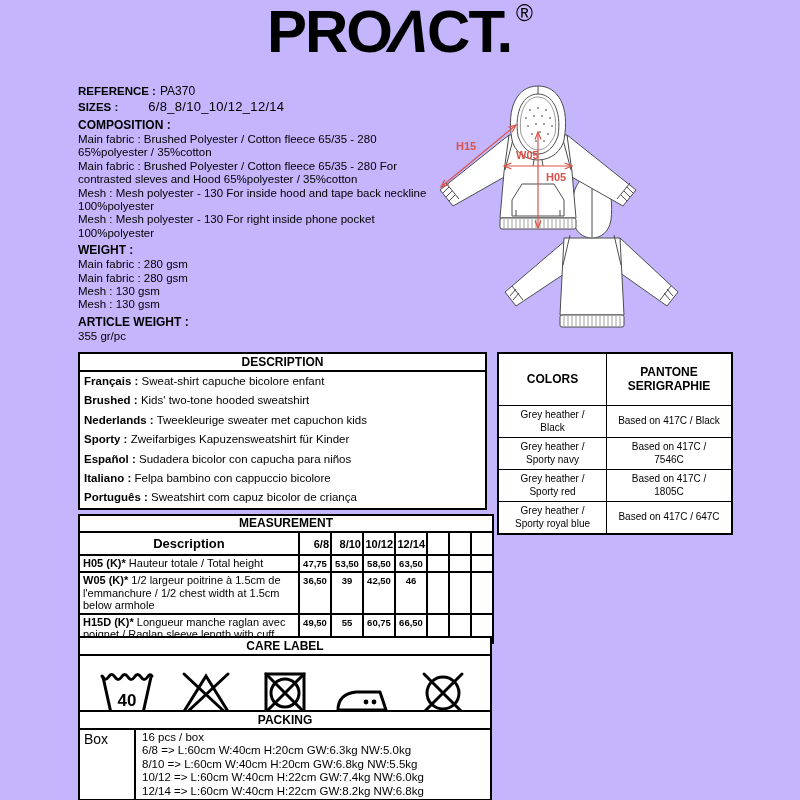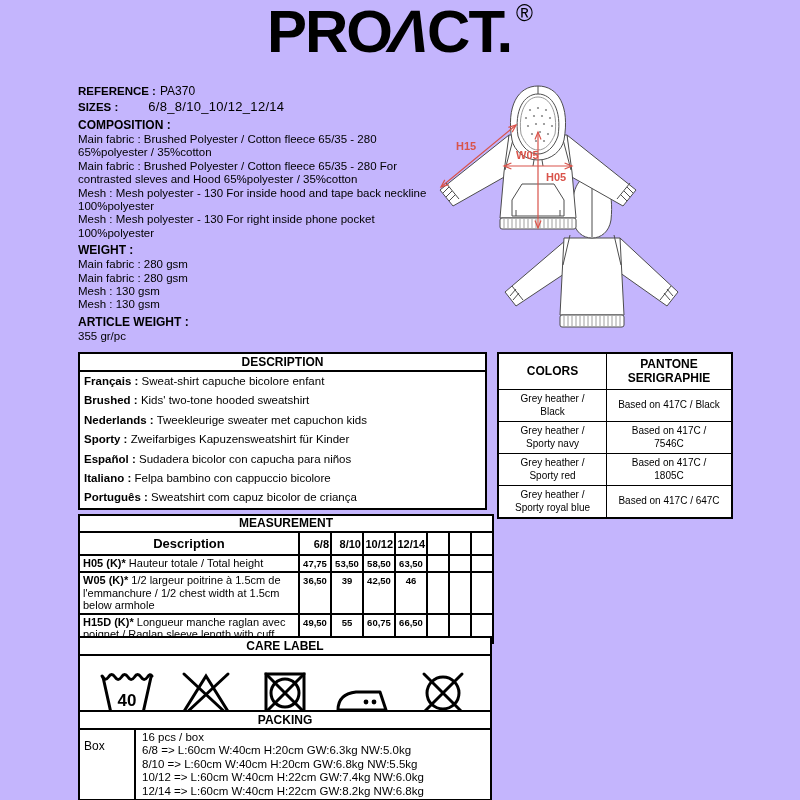--- a/index.html
+++ b/index.html
@@ -26,21 +26,21 @@
 
   
   .desc-table{position:absolute;left:78px;top:352px;width:405px;border:2px solid #000;background:#fff;}
   .desc-row{height:19.4px;line-height:19.4px;padding-left:4px;font-size:11.5px;white-space:nowrap;overflow:hidden;}
   .desc-row .dlbl{font-weight:bold;}
 
   
   .colors-table{position:absolute;left:497px;top:352px;border-collapse:collapse;background:#fff;
                 border:2px solid #000;}
   .colors-table th,.colors-table td{border:1.5px solid #000;text-align:center;vertical-align:middle;}
-  .colors-table th{font-size:12px;font-weight:bold;line-height:13.5px;padding:4px 2px;}
+  .colors-table th{font-size:12px;font-weight:bold;line-height:13.5px;padding:12px 2px;}
   .colors-table td{font-size:10px;line-height:12.5px;padding:3px 10px;margin-left:11px;}
   .col-c1{width:103px;}
   .col-c2{width:120px;}
 
   
   .meas-table{position:absolute;left:78px;top:514px;width:414px;border-collapse:collapse;table-layout:fixed;
               background:#fff;}
   .meas-table td,.meas-table th{border:2px solid #000;overflow:hidden;}
   .meas-title{font-weight:bold;font-size:12px;text-align:center;height:15px;line-height:15px;padding:0;}
   .meas-desc-h{font-weight:bold;font-size:13px;text-align:center;height:19px;}
@@ -51,21 +51,21 @@
   .r1{height:17px;} .r2{height:38px;} .r3{height:26px;}
 
   
   .care{position:absolute;left:78px;top:636px;width:410px;border:2px solid #000;background:#fff;}
   .care-icons{display:flex;justify-content:space-between;align-items:center;padding:11px 16px;height:52px;}
   .care-icons svg{display:block;}
 
   
   .pack{position:absolute;left:78px;top:710px;width:410px;border:2px solid #000;background:#fff;}
   .pack-body{display:flex;min-height:68px;}
-  .pack-box{width:46px;border-right:2px solid #000;padding:9px 4px;font-size:12px;}
+  .pack-box{width:46px;border-right:2px solid #000;padding:1px 4px;font-size:14px;}
   .pack-lines{flex:1;padding:1px 6px;font-size:11.5px;line-height:13.4px;}
 
   
   .diagram{position:absolute;left:420px;top:80px;}
   .dim-label{font-family:"Liberation Sans",sans-serif;font-size:11px;font-weight:bold;}
 </style>
 </head>
 <body>
 
 <div id="page">

